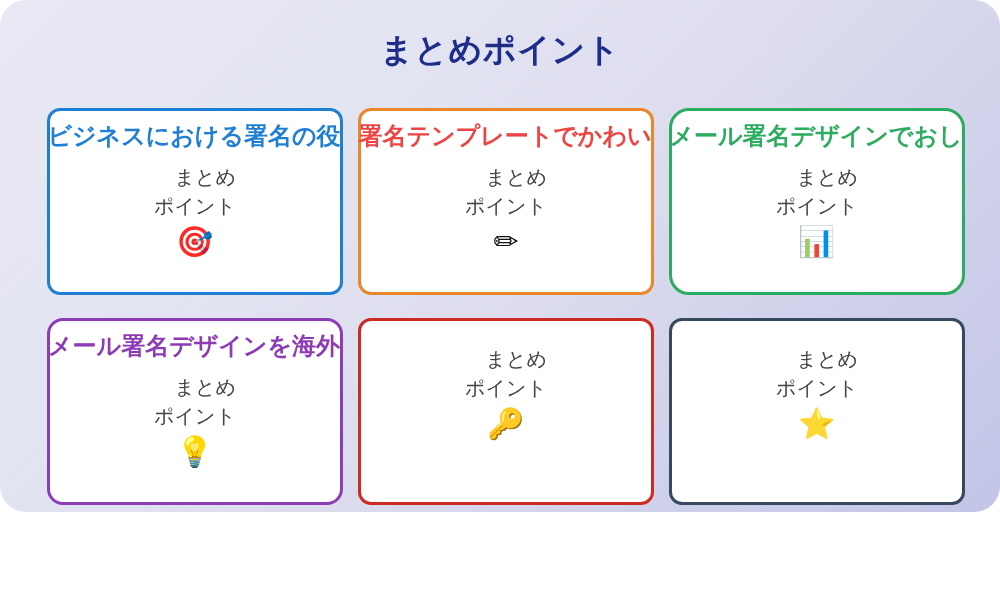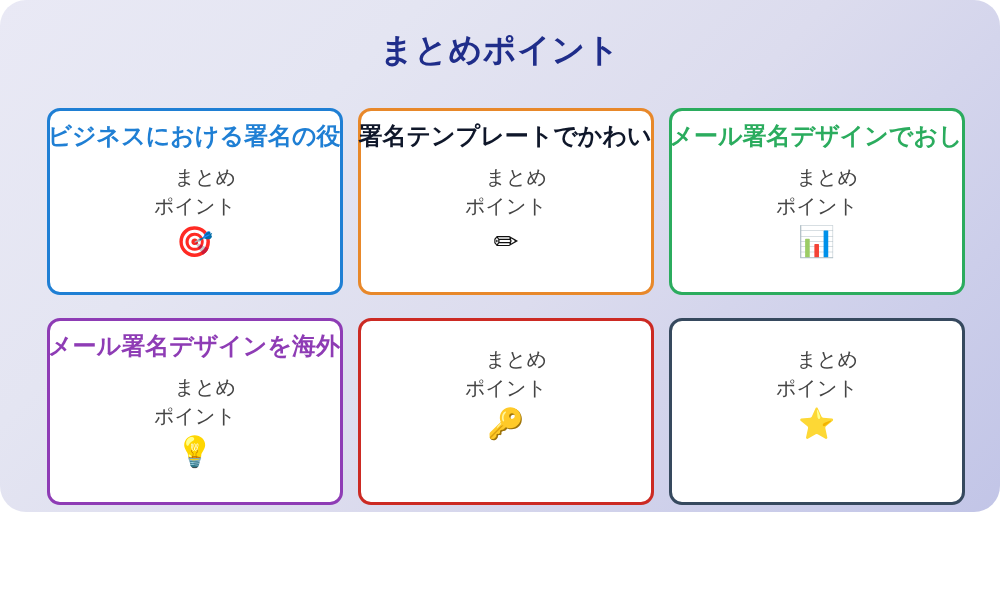--- a/index.html
+++ b/index.html
@@ -109,38 +109,38 @@
     <div class="card" style="border-color: rgb(31, 127, 212);">
       <div class="card-title" style="color: rgb(31, 127, 212);">ビジネスにおける署名の役</div>
       <div class="card-body">
         <span class="line">まとめ</span>
         <span class="line">ポイント</span>
       </div>
       <div class="card-icon">🎯</div>
     </div>
 
     <div class="card" style="border-color: rgb(232, 136, 42);">
-      <div class="card-title" style="color: #0f172a; font-family: Liberation Serif, serif;">署名テンプレートでかわい</div>
+      <div class="card-title" style="color: #ef4444; font-family: Liberation Serif, serif;">署名テンプレートでかわい</div>
       <div class="card-body">
         <span class="line">まとめ</span>
         <span class="line">ポイント</span>
       </div>
       <div class="card-icon">✏</div>
     </div>
 
-    <div class="card" style="border-color: rgb(43, 172, 94);">
+    <div class="card" style="border-color: rgb(43, 172, 94); border-radius: 20px;">
       <div class="card-title" style="color: rgb(43, 172, 94);">メール署名デザインでおし</div>
       <div class="card-body">
         <span class="line">まとめ</span>
         <span class="line">ポイント</span>
       </div>
       <div class="card-icon">📊</div>
     </div>
 
-    <div class="card" style="border-color: rgb(142, 60, 181);">
+    <div class="card" style="border-color: rgb(142, 60, 181); border-radius: 16px;">
       <div class="card-title" style="color: rgb(142, 60, 181);">メール署名デザインを海外</div>
       <div class="card-body">
         <span class="line">まとめ</span>
         <span class="line">ポイント</span>
       </div>
       <div class="card-icon">💡</div>
     </div>
 
     <div class="card" style="border-color: rgb(204, 42, 35);">
       <div class="card-body">

